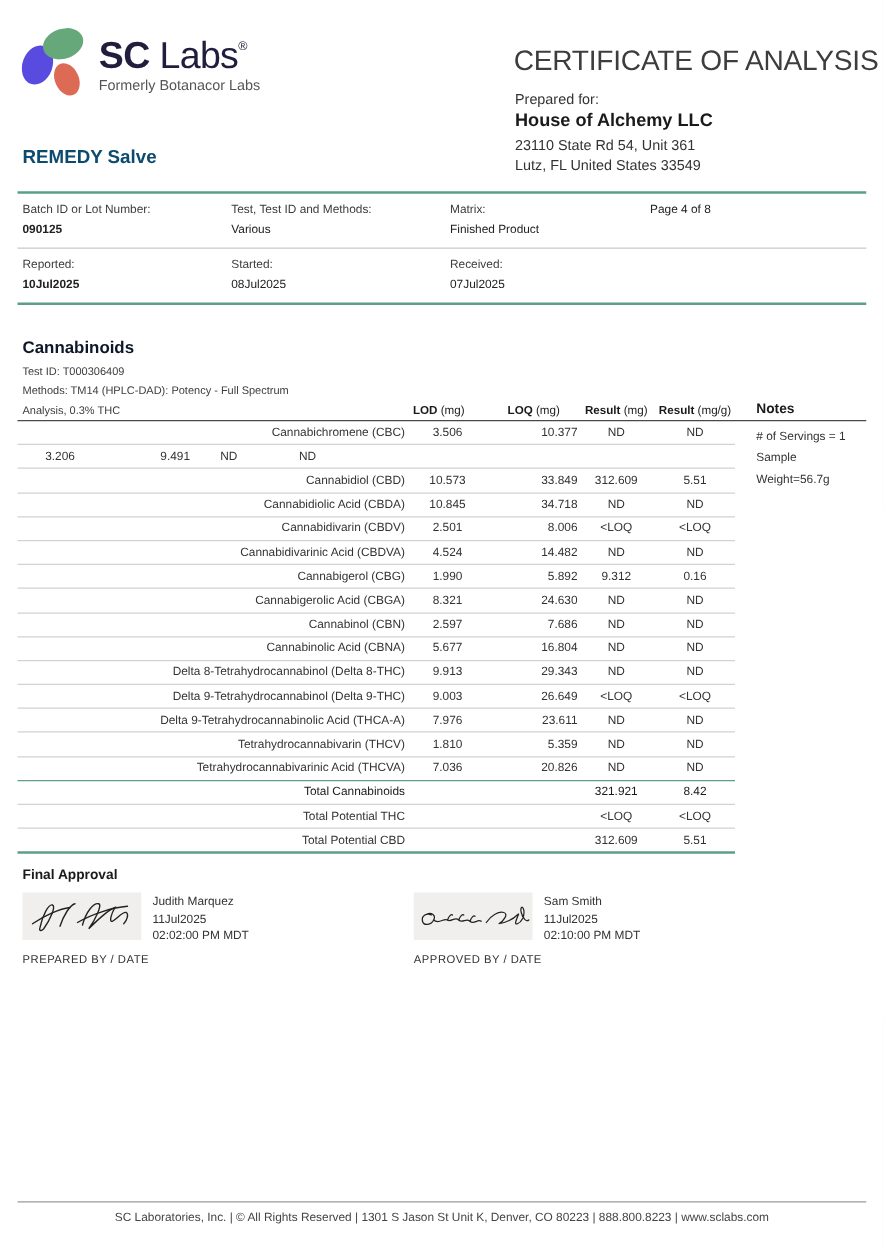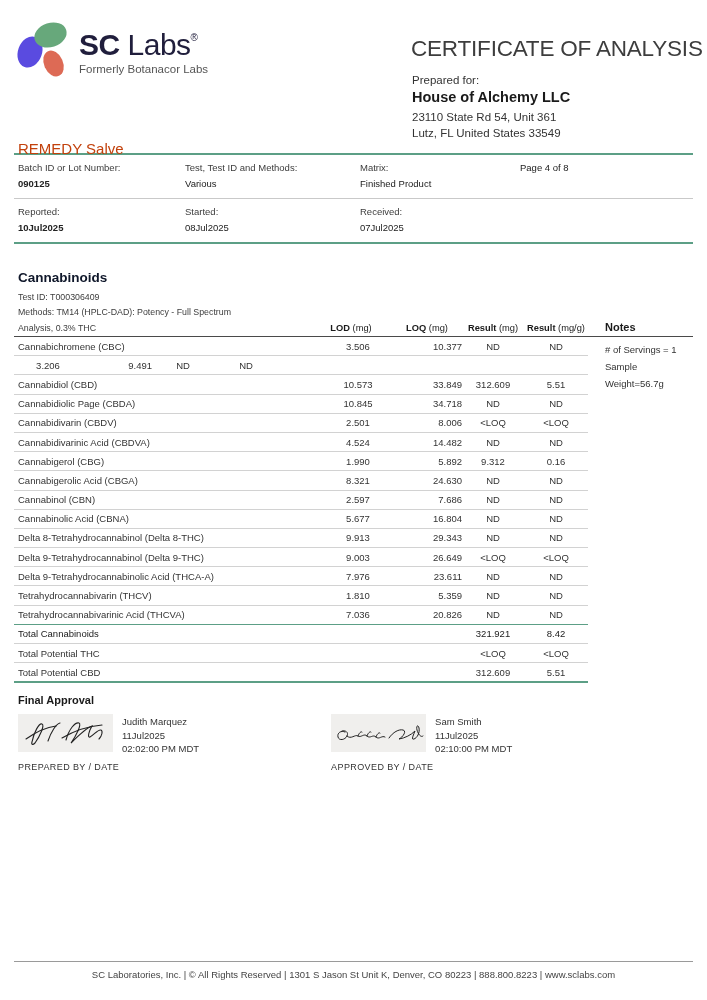--- a/index.html
+++ b/index.html
@@ -21,21 +21,21 @@
   .brand-labs { font-weight:normal; }
   .brand-reg { font-size:10px; vertical-align:14px; font-weight:normal; }
   .brand-tagline { font-size:11.5px; color:#555; margin-top:3px; }
 
   .coa-title { position:absolute; left:397px; top:30px; font-size:22.5px; font-weight:normal;
                color:#3d3d3d; letter-spacing:-0.2px; white-space:nowrap; }
   .prepared-block { position:absolute; left:398px; top:68px; }
   .prepared-label { font-size:11.5px; color:#333; margin-bottom:3px; }
   .client-name { font-size:14.5px; font-weight:bold; color:#1a1a1a; margin-bottom:4px; }
   .client-addr { font-size:11.5px; color:#333; line-height:1.4; }
-  .product-name { position:absolute; left:4px; top:134px; font-size:15px; font-weight:normal; color:#c2410c; }
+  .product-name { position:absolute; left:4px; top:111px; font-size:15px; font-weight:bold; color:#0c4a6e; }
 
   
   .info { border-top:2px solid var(--teal); border-bottom:2px solid var(--teal); }
   .info-row { display:flex; padding:7px 0 9px; }
   .info-row.first { border-bottom:1px solid #c9c9c9; }
   .info-cell { padding-left:4px; }
   .ic-1 { width:167px; } .ic-2 { width:175px; } .ic-3 { width:160px; } .ic-4 { flex:1; }
   .info-label { font-size:9.5px; color:#3c3c3c; margin-bottom:5px; }
   .info-value { font-size:9.5px; color:#222; }
   .info-value.bold { font-weight:bold; }
@@ -47,21 +47,21 @@
   .thead-row { display:flex; align-items:flex-end; border-bottom:1px solid #4a4a4a; padding-bottom:3px; }
   .th-analysis { width:296px; font-size:8.8px; color:#3c3c3c; padding-left:4px; }
   .th-num { font-size:9.3px; color:#1a1a1a; text-align:center; }
   .th-num b { font-weight:bold; }
   .th-lod { width:82px; } .th-loq { width:70px; } .th-rmg { width:62px; } .th-rmgg { width:64px; }
   .th-notes { margin-left:17px; font-size:11px; font-weight:bold; color:#1a1a1a; }
   .table-body-wrap { display:flex; }
   .rows-col { width:574px; }
   .t-row { display:flex; align-items:center; border-bottom:1px solid #d2d2d2; padding:3.6px 0; font-size:9.5px; color:#333; }
   .t-row:nth-child(15) { border-bottom:1.5px solid var(--teal); }
-  .td-name { width:310px; padding-left:4px; }
+  .td-name { width:310px; padding-left:4px;text-align:right; }
   .td-lod { width:68px; text-align:center; }
   .td-loq { width:70px; text-align:right; }
   .td-rmg { width:62px; text-align:center; }
   .td-rmgg { width:64px; text-align:center; }
   .totals .t-row:nth-child(15) { border-bottom:1px solid #d2d2d2; }
   .totals .t-row.bold { font-weight:normal; color:#1a1a1a; }
   .totals .t-row:last-child { border-bottom:2px solid var(--teal); }
   .notes-col { margin-left:17px; padding-top:5px; font-size:9.5px; color:#333; line-height:1.78; }
 
   
@@ -176,21 +176,21 @@
                 <div class="td-rmgg">ND</div>
               </div>
               <div class="t-row">
                 <div class="td-name">Cannabidiol (CBD)</div>
                 <div class="td-lod">10.573</div>
                 <div class="td-loq">33.849</div>
                 <div class="td-rmg">312.609</div>
                 <div class="td-rmgg">5.51</div>
               </div>
               <div class="t-row">
-                <div class="td-name">Cannabidiolic Page (CBDA)</div>
+                <div class="td-name">Cannabidiolic Acid (CBDA)</div>
                 <div class="td-lod">10.845</div>
                 <div class="td-loq">34.718</div>
                 <div class="td-rmg">ND</div>
                 <div class="td-rmgg">ND</div>
               </div>
               <div class="t-row">
                 <div class="td-name">Cannabidivarin (CBDV)</div>
                 <div class="td-lod">2.501</div>
                 <div class="td-loq">8.006</div>
                 <div class="td-rmg">&lt;LOQ</div>

